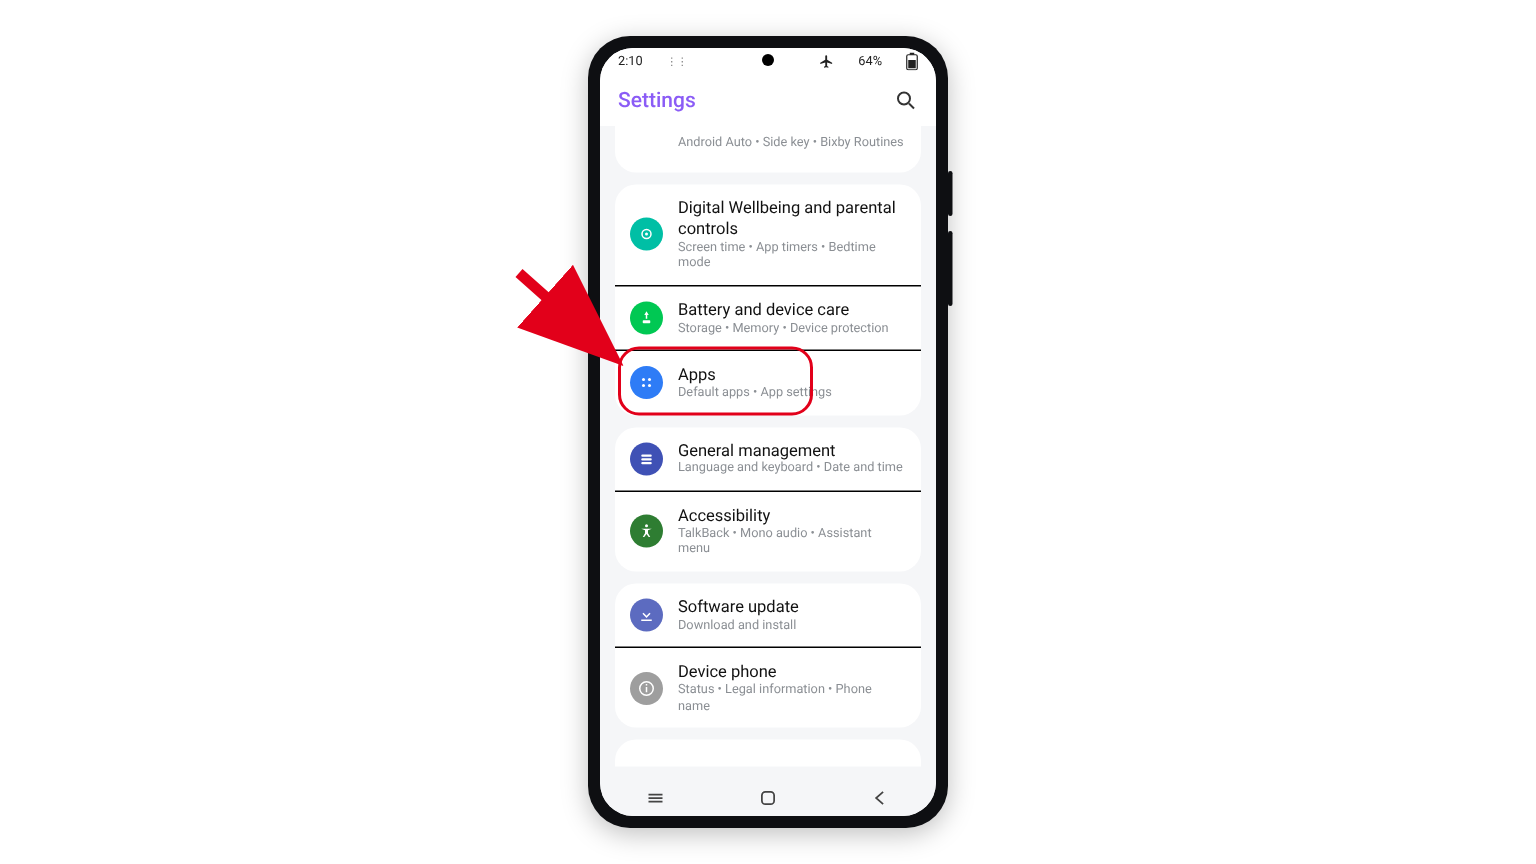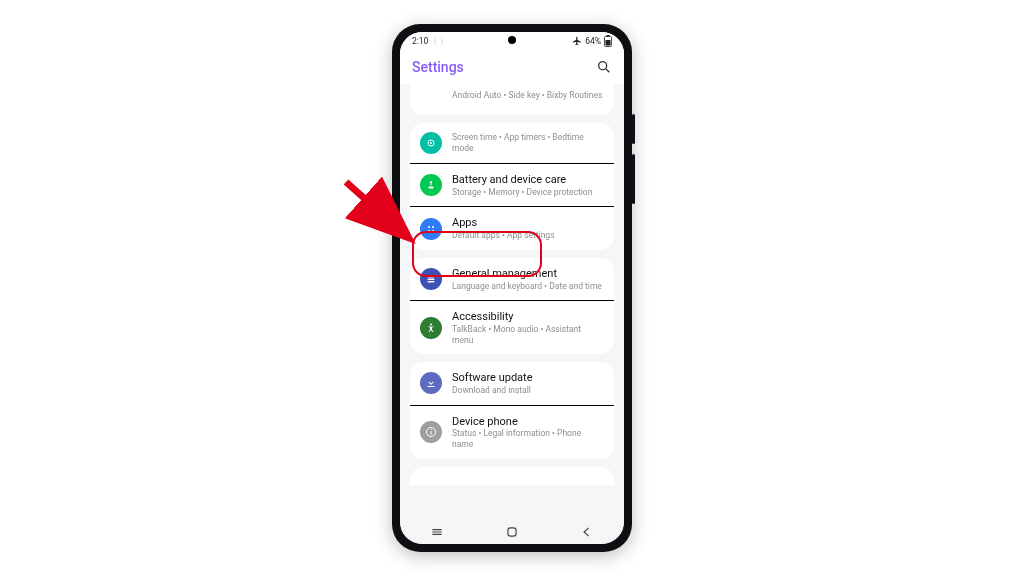--- a/index.html
+++ b/index.html
@@ -36,21 +36,21 @@
     z-index: 5;
   }
 
   
   .statusbar {
     height: 18px;
     display: flex; align-items: center; justify-content: space-between;
     padding: 0 12px; font-size: 8.5px; color: #222;
     background: #ffffff;
   }
-  .status-left, .status-right { display: flex; align-items: center; gap: 3px; justify-content: flex-end; }
+  .status-left, .status-right { display: flex; align-items: center; gap: 16px; justify-content: flex-end; }
   .status-right svg { display: block; }
 
   
   .appbar {
     height: 34px; background: #ffffff;
     display: flex; align-items: center; justify-content: space-between;
     padding: 0 12px;
   }
   .appbar-title { font-size: 14px; font-weight: 500; color: #8b5cf6; }
   .appbar-search { width: 16px; height: 16px; color: #333; }
@@ -173,20 +173,21 @@
           </div>
           <div class="group">
             <div class="row">
               <div class="icon bg-teal">
                 <svg viewBox="0 0 24 24" fill="#fff">
                   <circle cx="12" cy="12" r="6" fill="none" stroke="#fff" stroke-width="2"></circle>
                   <circle cx="12" cy="12" r="2"></circle>
                 </svg>
               </div>
               <div class="labels">
+                <div class="title">Digital Wellbeing and parental controls</div>
                 <div class="subtitle">Screen time  •  App timers  •  Bedtime mode</div>
               </div>
             </div>
             <div class="row">
               <div class="icon bg-green">
                 <svg viewBox="0 0 24 24" fill="#fff">
                   <path d="M12 3l3 5h-2v5h-2V8H9l3-5z"></path>
                   <rect x="7" y="15" width="10" height="4" rx="1"></rect>
                 </svg>
               </div>

